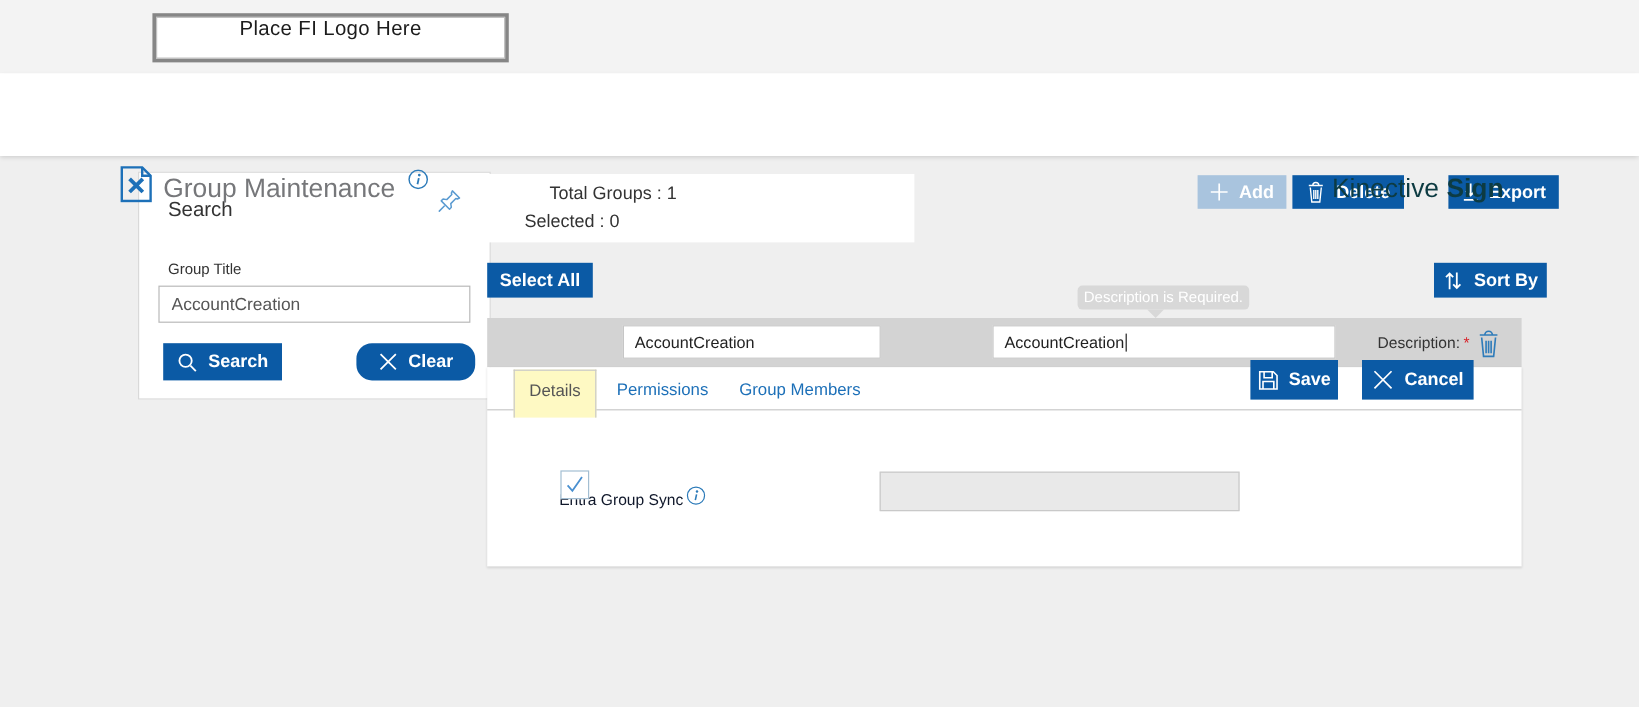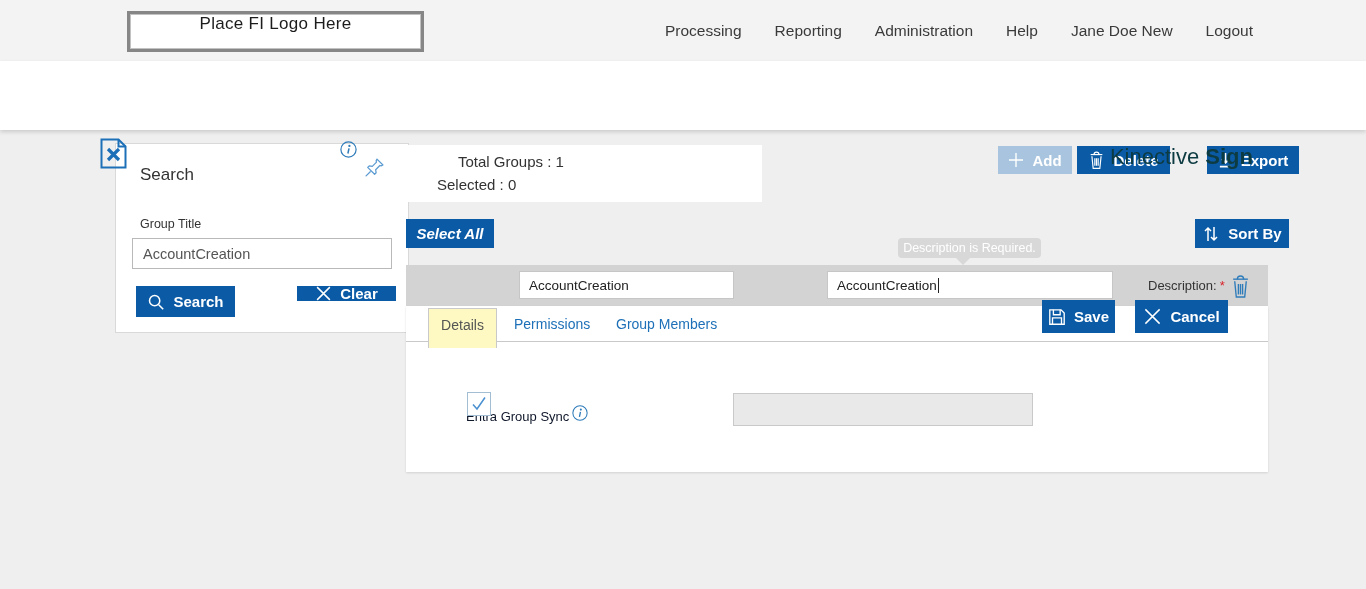--- a/index.html
+++ b/index.html
@@ -56,32 +56,32 @@
   }
   .search-card .card-title { position:absolute; left:24px; top:21px; font-size:17px; color:#333; }
   .pin { position:absolute; right:22px; top:12px; cursor:pointer; }
   .group-title-label { position:absolute; left:24px; top:73px; font-size:12.5px; color:#333; }
   .search-card input {
     position:absolute; left:16px; top:94px; width:260px; height:31px;
     border:1px solid #b9b9b9; font-family:inherit; font-size:14.5px; color:#555;
     padding:0 10px; outline:none; background:#fff;
   }
   .btn-search { position:absolute; left:20px;  top:142px; width:99px; height:31px; }
-  .btn-clear  { position:absolute; left:181px; top:142px; width:99px; height:15px; }
+  .btn-clear  { position:absolute; left:181px; top:142px; width:99px; height:31px;border-radius:13px; }
   
   .summary-box {
     position:absolute; left:406px; top:145px; width:356px; height:57px; background:#fff;
     font-size:15px; color:#333;
   }
   .summary-box .line1 { position:absolute; left:31px; top:8px;margin-left:21px; }
   .summary-box .line2 { position:absolute; left:31px; top:31px; }
   .btn-add    { position:absolute; left:998px;  top:146px; width:74px; height:28px; }
   .btn-delete { position:absolute; left:1077px; top:146px; width:93px; height:28px; }
   .btn-export { position:absolute; left:1207px; top:146px; width:92px; height:28px; }
-  .btn-selectall { position:absolute; left:406px;  top:219px; width:88px;  height:29px;font-style:italic; }
+  .btn-selectall { position:absolute; left:406px;  top:219px; width:88px;  height:29px; }
   .btn-sortby    { position:absolute; left:1167px; top:219px; width:94px; height:29px;margin-left:28px; }
   
   .tooltip {
     position:absolute; left:898px; top:238px; width:143px; height:20px;
     background:#d8d8d8; border-radius:4px; color:#fff; font-size:12.5px;
     display:flex; align-items:center; justify-content:center; z-index:6;
   }
   .tooltip::after {
     content:""; position:absolute; left:58px; top:20px;
     border:7px solid transparent; border-top-color:#d8d8d8; border-bottom:none;
@@ -136,38 +136,31 @@
   }
   .info-icon { display:inline-block; position:relative; top:-4px; }
 </style>
 </head>
 <body>
 
 <div class="topbar">
   <div class="logo-box">
     <span>Place FI Logo Here</span>
   </div>
-  <div class="topnav">
-    <span>Processing</span>
-    <span>Reporting</span>
-    <span>Administration</span>
-    <span>Help</span>
-    <span>Jane Doe New</span>
-    <span>Logout</span>
-  </div>
 </div>
 
 <div class="header">
   <span class="app-icon">
     <svg width="27" height="31" viewBox="0 0 27 31" fill="none" stroke="#1d70b8" stroke-width="2">
       <path d="M1.5 1.5 h17 l7 7 v21 h-24 Z"></path>
       <path d="M18.5 1.5 v7 h7"></path>
       <path d="M8 11 L19 22 M19 11 L8 22" stroke-width="3.2"></path>
     </svg>
   </span>
+  <span class="page-title">Group Maintenance</span>
   <span class="title-info">
     <svg width="17" height="17" viewBox="0 0 17 17" fill="none">
       <circle cx="8.5" cy="8.5" r="7.6" stroke="#2d7bb9" stroke-width="1.2"></circle>
       <circle cx="9.4" cy="4.9" r="1.15" fill="#2d7bb9"></circle>
       <path d="M9 7.4 L7.9 12.5" stroke="#2d7bb9" stroke-width="1.5"></path>
     </svg>
   </span>
   <span class="brand"><span>Kinective</span>&nbsp;<b>Sign</b></span>
 </div>
 

